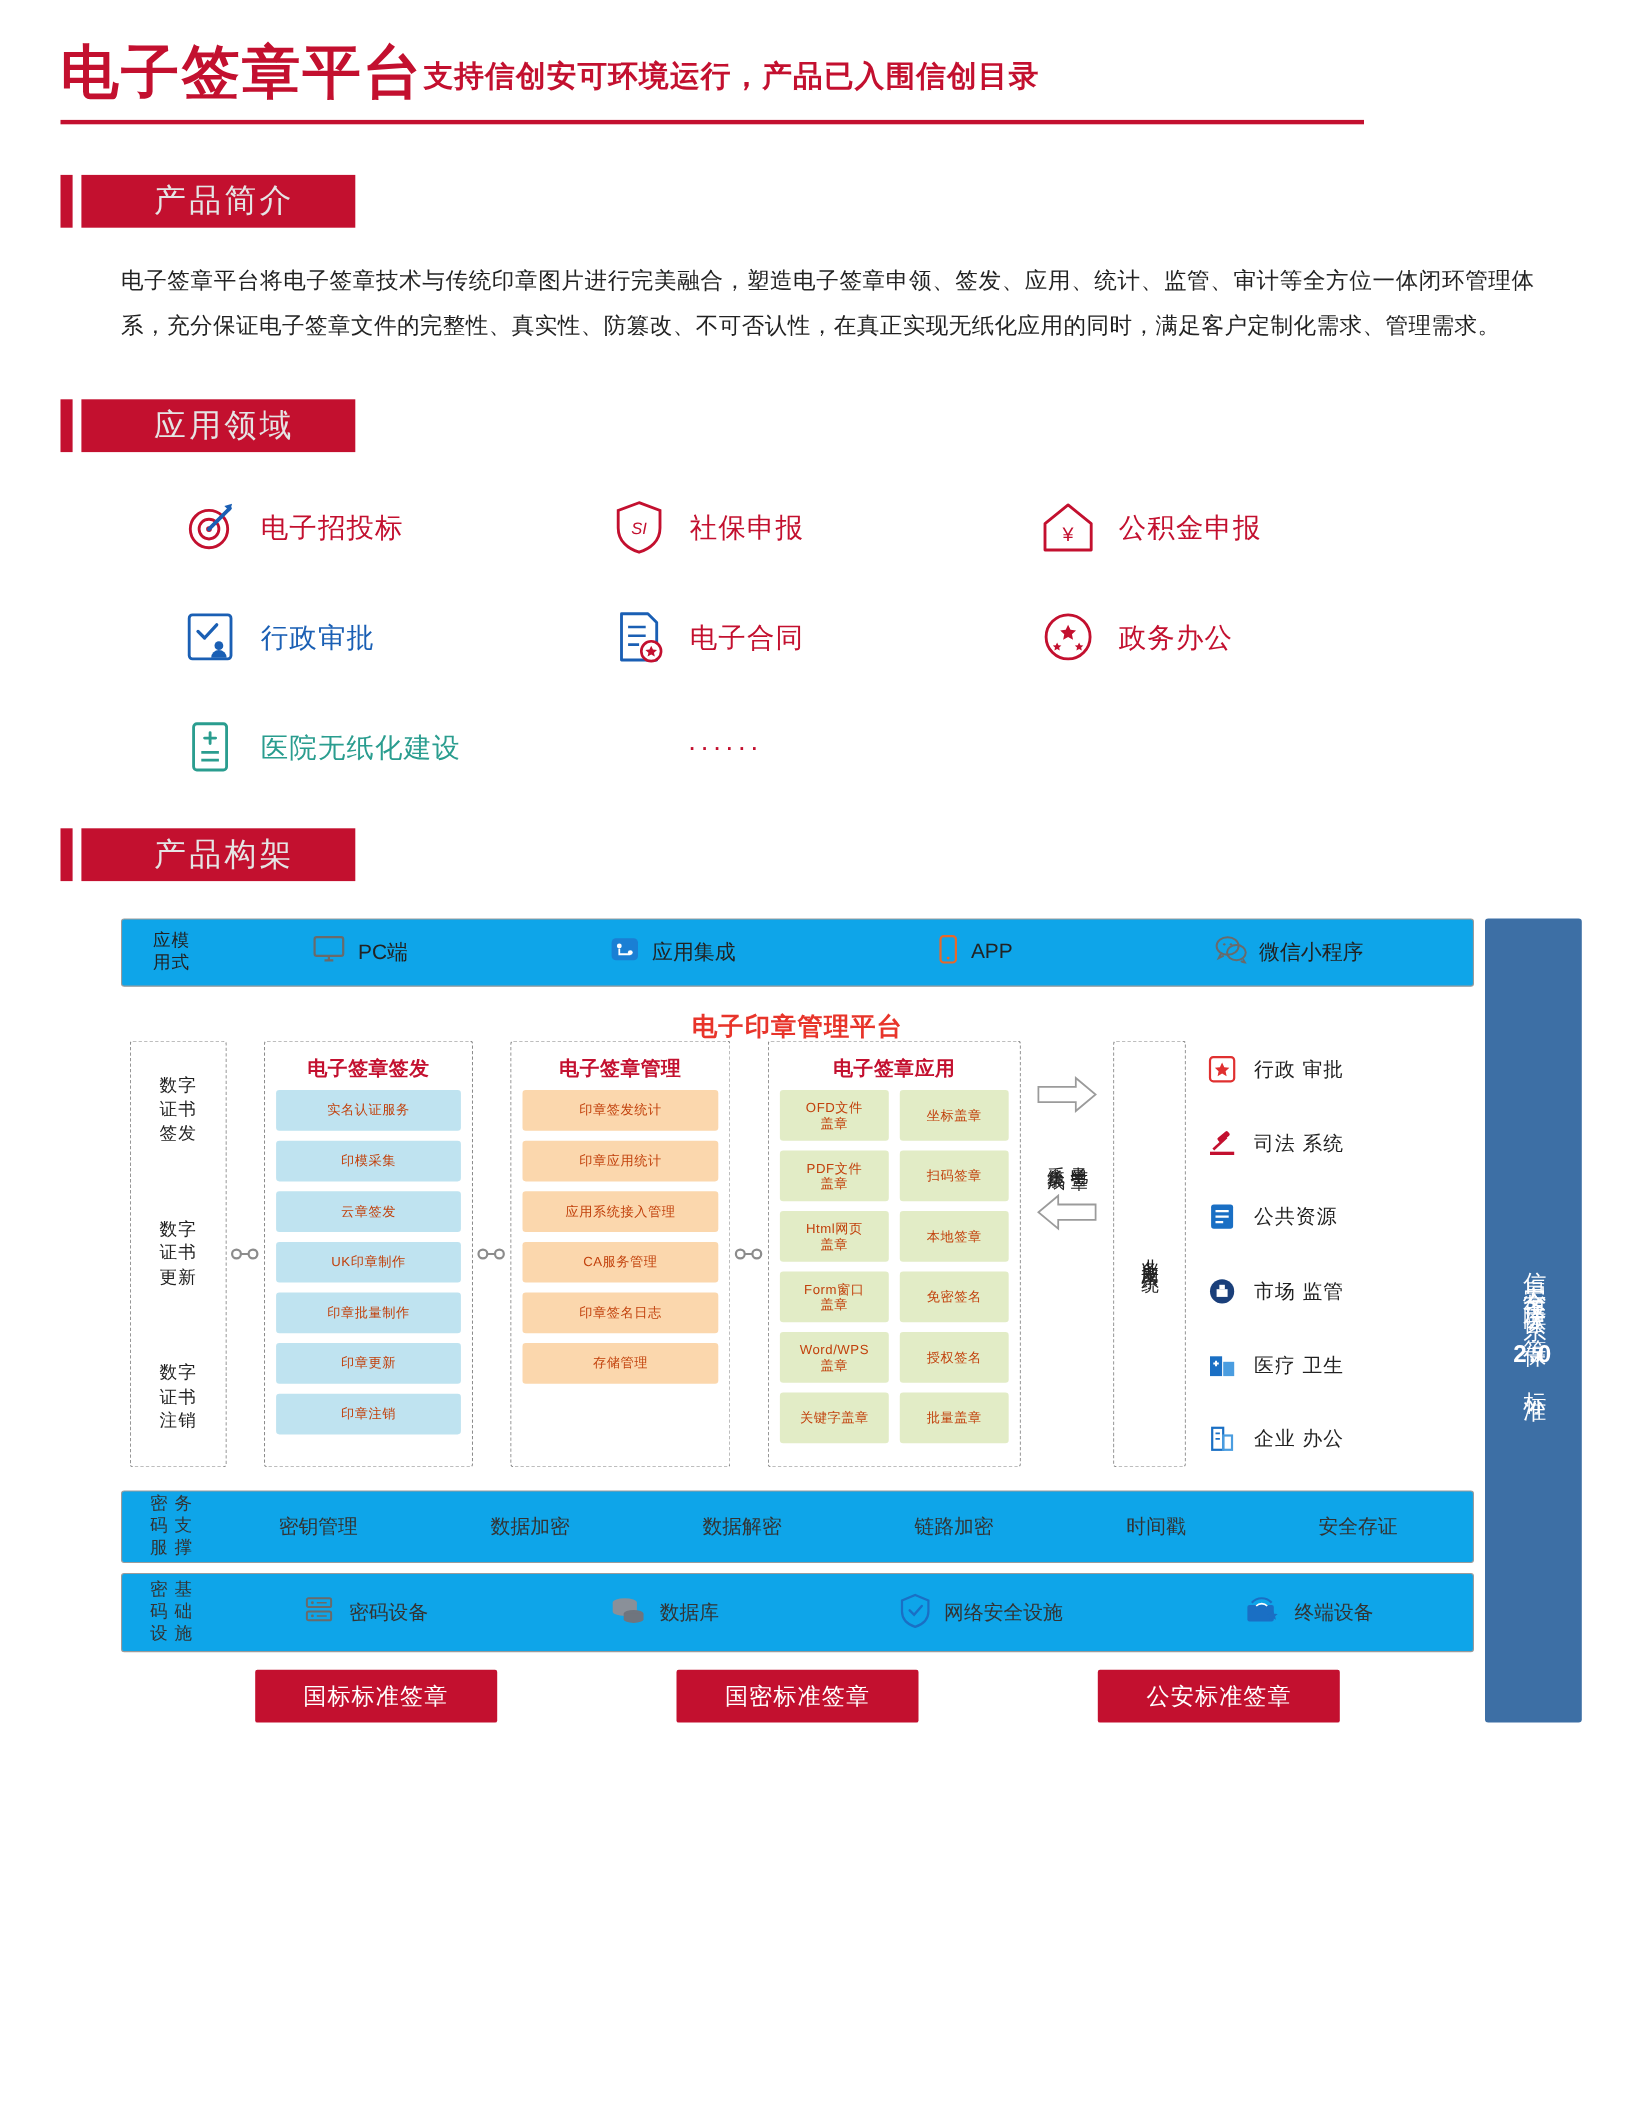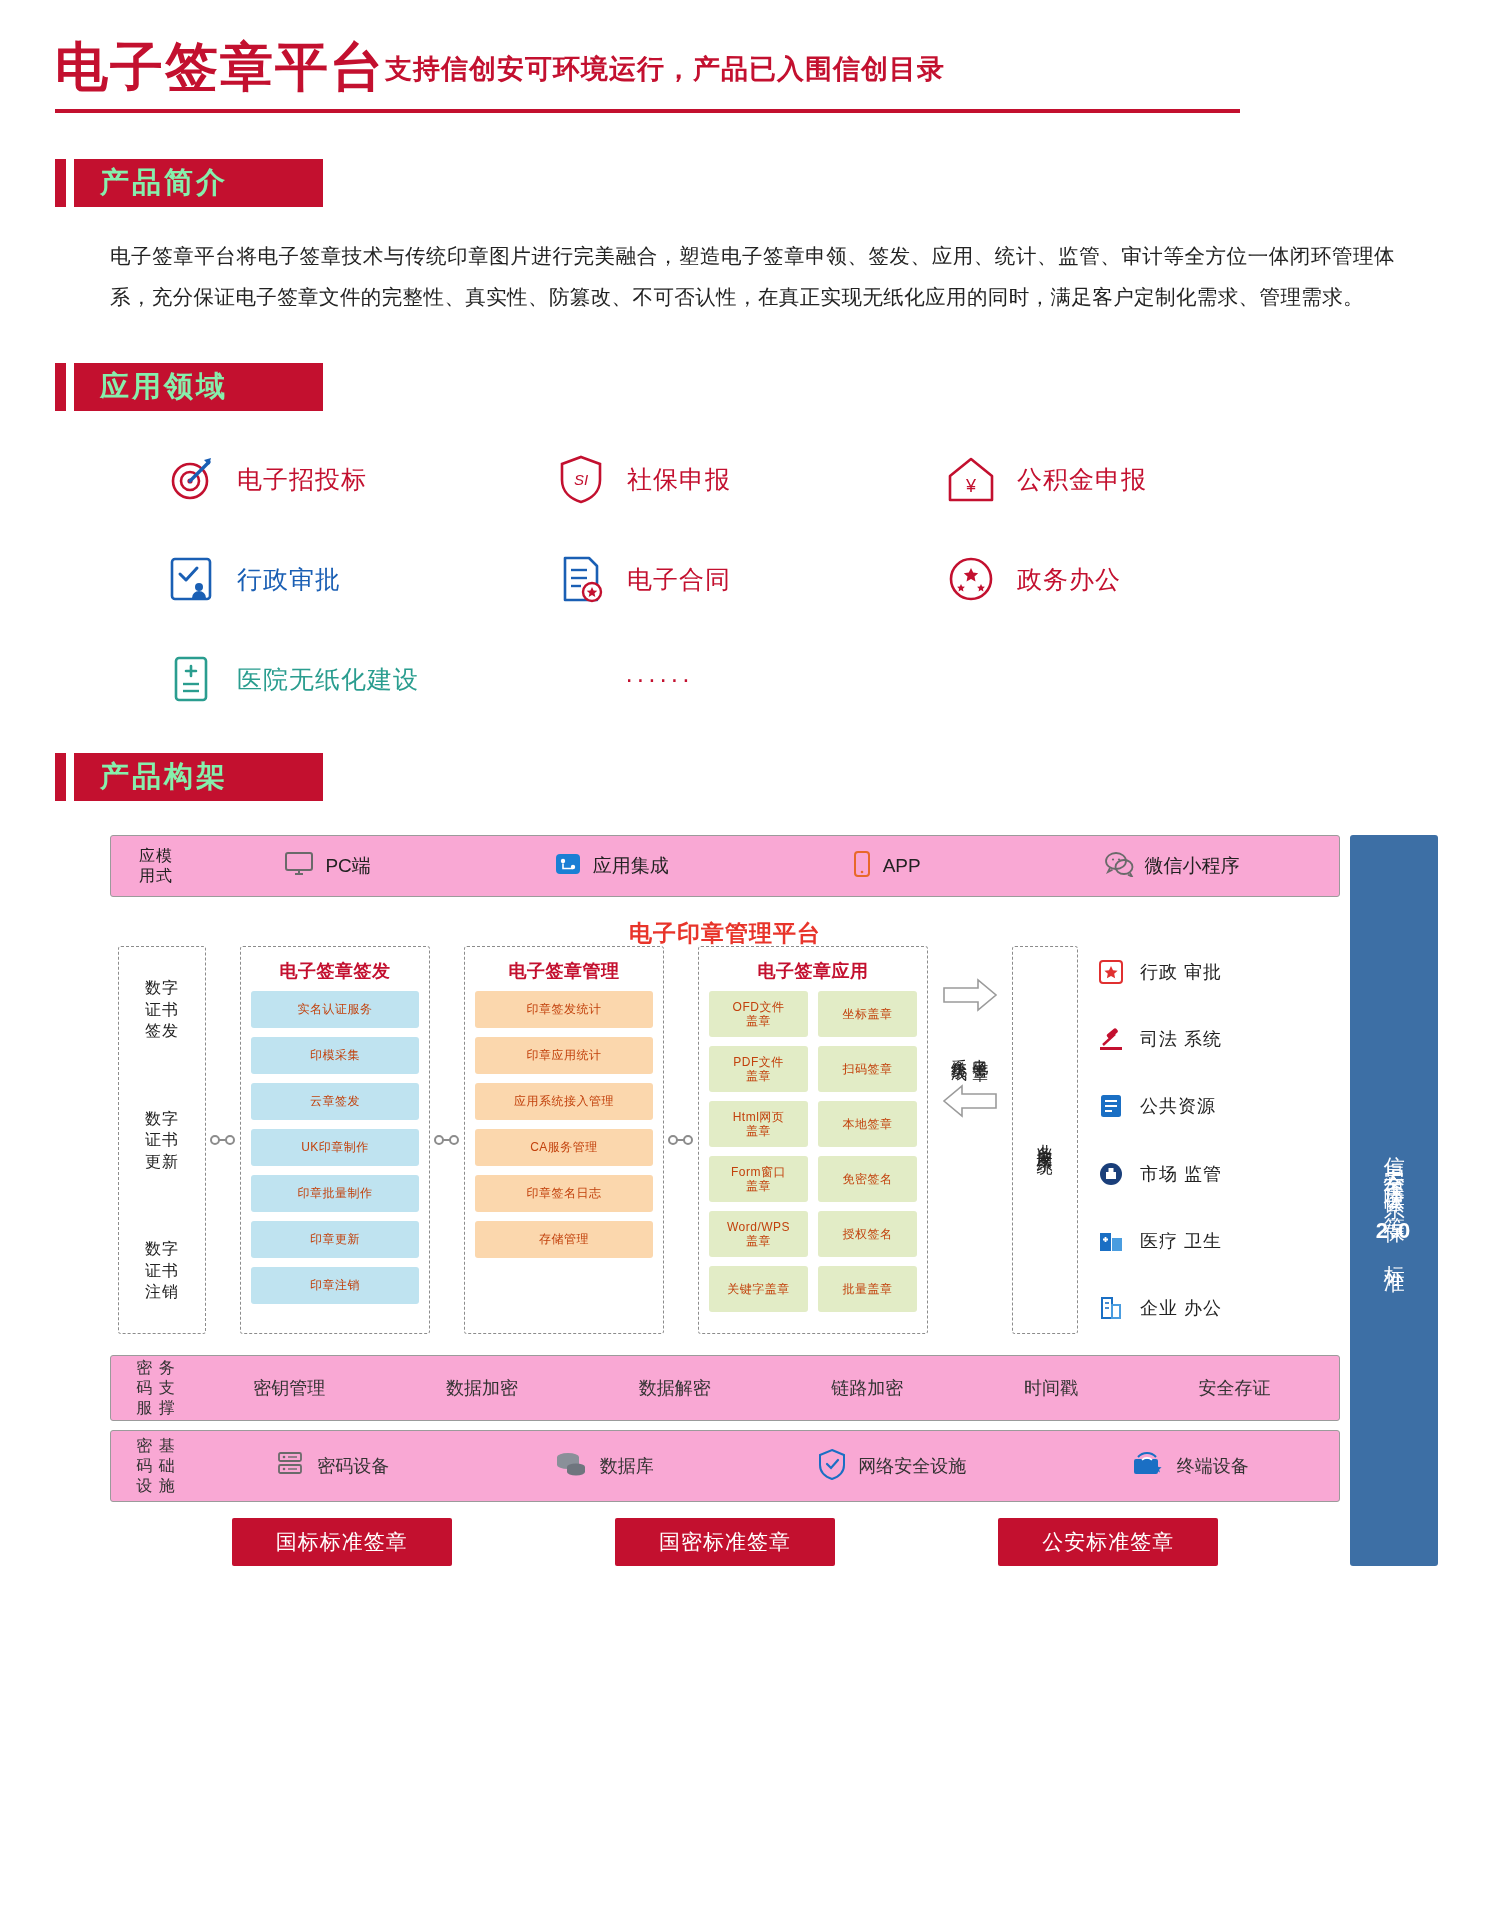--- a/index.html
+++ b/index.html
@@ -23,21 +23,21 @@
   }
   .hdr-rule { margin-top:16px; height:4px; background:#c3102f; width:1185px; }
 
   
   .sec { margin-top:46px; display:flex; align-items:stretch; height:48px; width:268px; }
   .sec-bar { width:11px; background:#c3102f; }
   .sec-box {
     flex:1; background:#c3102f; margin-left:8px; display:flex; align-items:center;
     padding-left:26px;
   }
-  .sec-box span { color:#86efac; font-size:29px; font-weight:bold; letter-spacing:3px; }
+  .sec-box span { color:#e5e5e5; font-size:29px; font-weight:normal; letter-spacing:3px;margin-left:40px; }
 
   
   .intro {
     margin:28px 50px 0 55px; font-size:20.5px; line-height:2.0; color:#222;
     text-align:justify; letter-spacing:0.4px;
   }
 
   
   .apps { margin:42px 0 0 110px; width:1180px; }
   .apps-row { display:flex; margin-bottom:48px; }
@@ -55,21 +55,21 @@
   .arch-main { width:1230px; }
   .arch-side {
     width:88px; background:#3d6fa5; border-radius:3px; color:#fff;
     display:flex; flex-direction:column; align-items:center; justify-content:center;
     font-size:20px; letter-spacing:2px; line-height:1.35; padding:18px 0;
   }
   .arch-side .s1 { writing-mode:vertical-rl; text-orientation:upright; letter-spacing:6px; font-size:21px;}
   .arch-side .s2 { writing-mode:vertical-rl; text-orientation:upright; letter-spacing:6px; font-size:21px; margin-top:12px;}
   .arch-side .num { font-size:22px; font-weight:bold; margin:4px 16px; }
 
-  .box { border:1px solid #9b9b9b; border-radius:3px; background:#f9a8d4; }
+  .box { border:1px solid #9b9b9b; border-radius:3px; background:#0ea5e9; }
 
   
   .r1 { display:flex; align-items:center; height:62px; padding:0 8px; }
   .r1-lbl {
     width:74px; font-size:16px; color:#222; line-height:1.25; text-align:center;
     letter-spacing:1px;
   }
   .r1-items { flex:1; display:flex; align-items:center; justify-content:space-around;text-align:center; }
   .r1-item { display:flex; align-items:center; gap:11px; font-size:19px; color:#222; }
 

